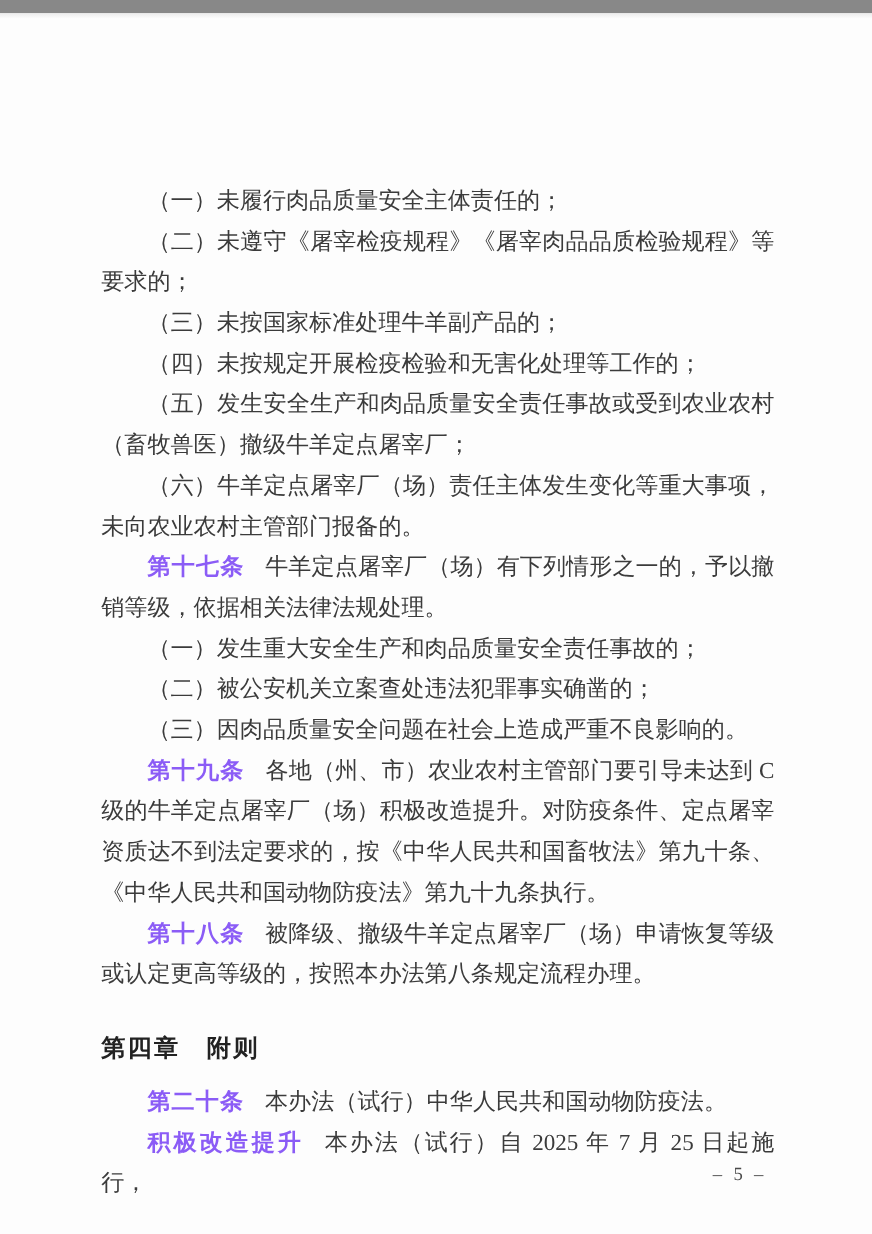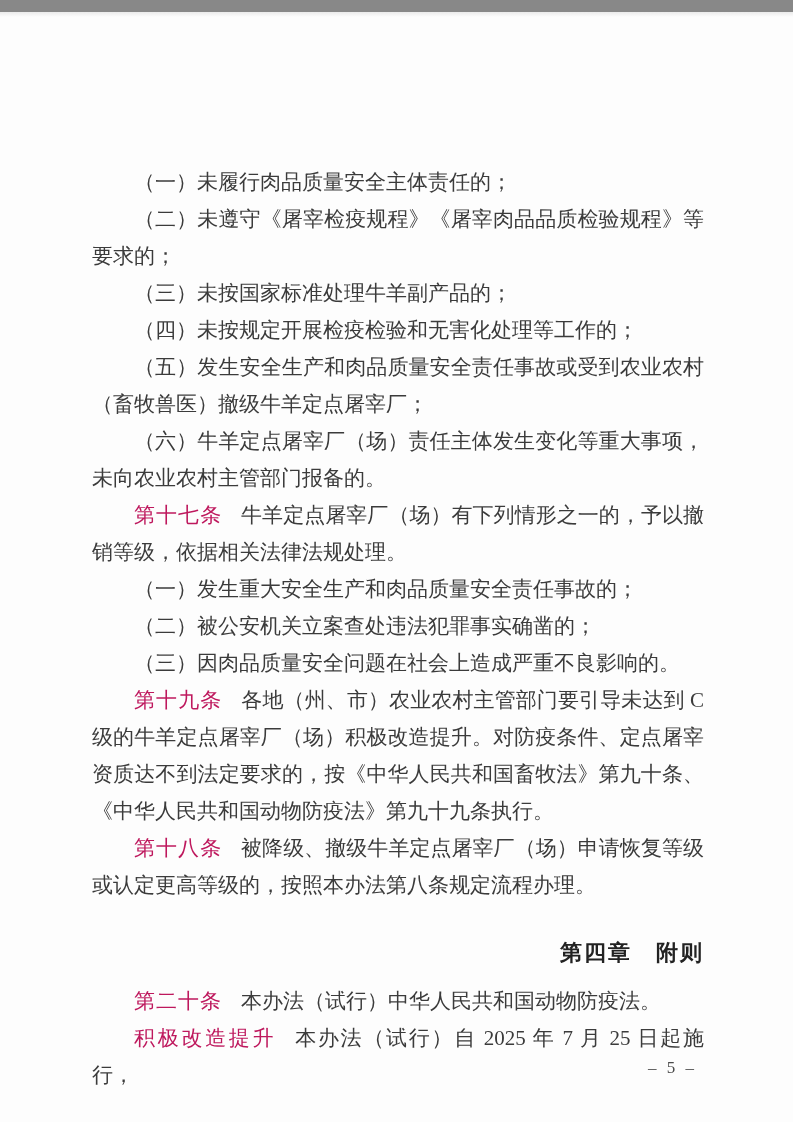--- a/index.html
+++ b/index.html
@@ -33,34 +33,34 @@
     color: #3b3b3b;
     font-size: 21px;
     line-height: 37px;
     text-align: justify;
   }
   .para {
     margin: 0;
     text-indent: 2em;
   }
   .term {
-    font-weight: normal;
-    color: #be185d;
+    font-weight: bold;
+    color: #8b5cf6;
     margin-right: 0.9em;
     letter-spacing: 1px;
   }
   .term:empty {
     display: none;
     margin: 0;
   }
   .chapter-heading {
     font-family: "Liberation Sans", "DejaVu Sans", sans-serif;
     font-weight: bold;
     color: #222222;
-    text-align: right;
+    text-align: left;
     text-indent: 0;
     font-size: 22px;
     letter-spacing: 2px;
     margin: 30px 0 12px 0;
     line-height: 37px;
   }
   .page-number {
     position: absolute;
     top: 1046px;
     right: 96px;

